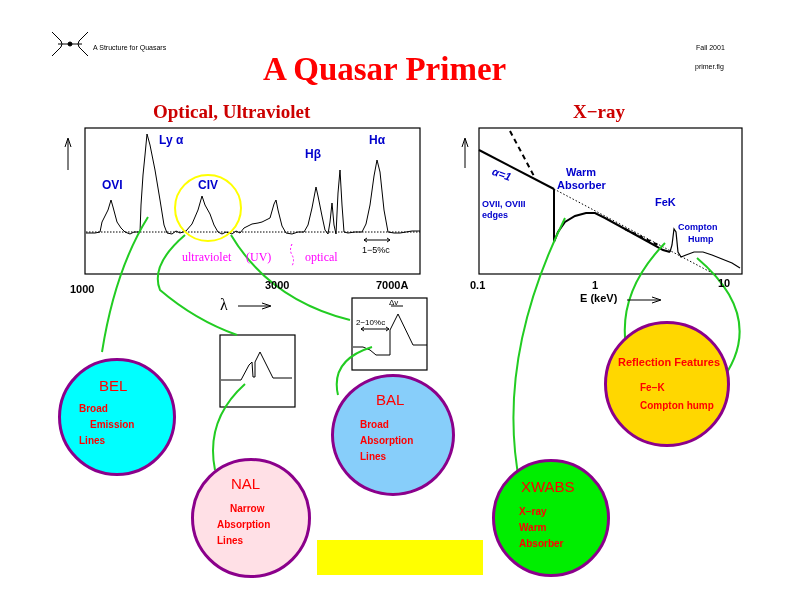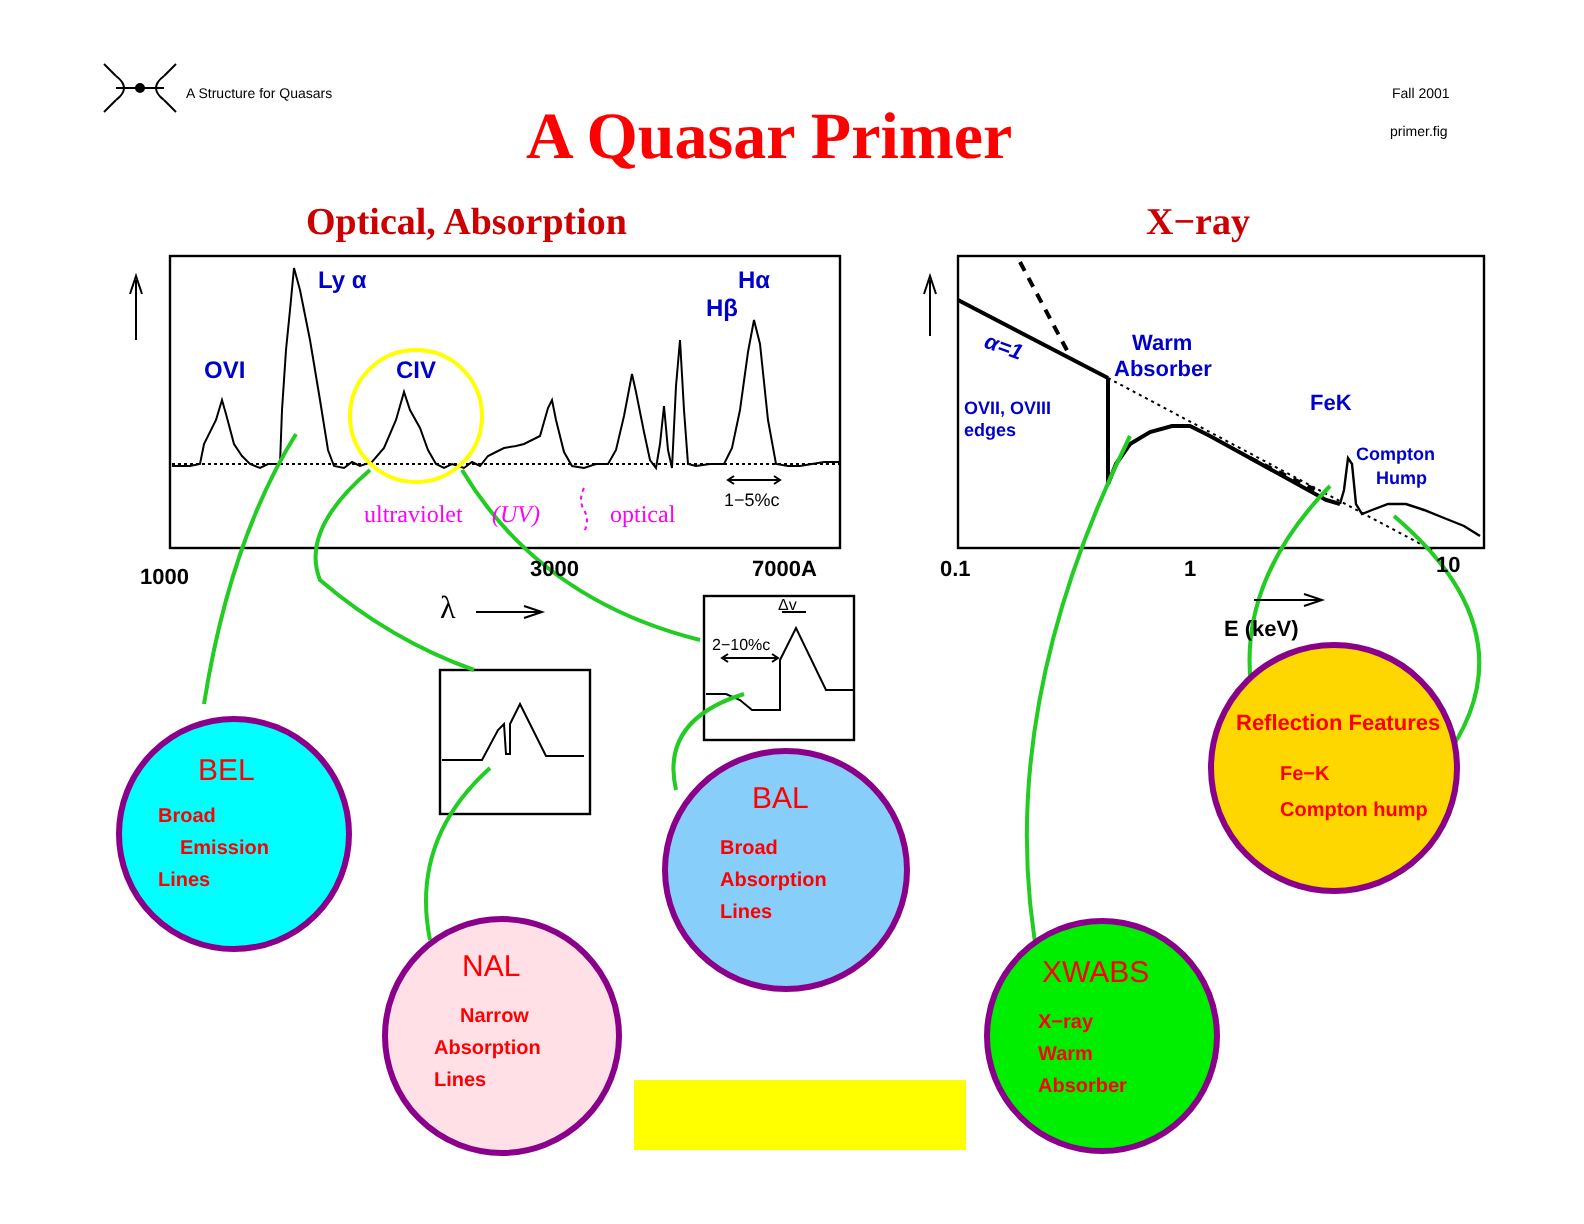--- a/index.html
+++ b/index.html
@@ -95,49 +95,49 @@
     <path d="M665 243 Q600 310 640 388"></path>
     <path d="M697 258 Q770 320 718 385"></path>
   </g>
 </svg>
 
 <div class="abs small" style="left:93px; top:44px;">A Structure for Quasars</div>
 <div class="abs small" style="left:696px; top:44px;">Fall 2001</div>
 <div class="abs small" style="left:695px; top:63px;">primer.fig</div>
 <div class="abs title" style="left:263px; top:51px;text-align:center;">A Quasar Primer</div>
 
-<div class="abs subtitle" style="left:153px; top:101px;">Optical, Absorption</div>
+<div class="abs subtitle" style="left:153px; top:101px;">Optical, Ultraviolet</div>
 <div class="abs subtitle" style="left:573px; top:101px;">X−ray</div>
 
 <div class="abs blue" style="left:102px; top:178px; font-size:12px;">OVI</div>
 <div class="abs blue" style="left:159px; top:133px; font-size:12px;">Ly α</div>
 <div class="abs blue" style="left:198px; top:178px; font-size:12px;">CIV</div>
-<div class="abs blue" style="left:305px; top:147px; font-size:12px;margin-left:48px;">Hβ</div>
+<div class="abs blue" style="left:305px; top:147px; font-size:12px;">Hβ</div>
 <div class="abs blue" style="left:369px; top:133px; font-size:12px;">Hα</div>
 <div class="abs" style="left:362px; top:245px; font-size:9px;">1−5%c</div>
 <div class="abs magenta" style="left:182px; top:250px;">ultraviolet</div>
-<div class="abs magenta" style="left:246px; top:250px;font-style:italic;">(UV)</div>
+<div class="abs magenta" style="left:246px; top:250px;">(UV)</div>
 <div class="abs magenta" style="left:305px; top:250px;">optical</div>
 <div class="abs axis-lbl" style="left:70px; top:283px;">1000</div>
 <div class="abs axis-lbl" style="left:265px; top:279px;">3000</div>
 <div class="abs axis-lbl" style="left:376px; top:279px;">7000A</div>
 <div class="abs" style="left:220px; top:296px; font-family:'Liberation Serif',serif; font-size:16px;">λ</div>
 
 <div class="abs blue" style="left:492px; top:168px; font-size:11px; font-style:italic; transform:rotate(20deg);">α=1</div>
 <div class="abs blue" style="left:566px; top:166px; font-size:11px;">Warm</div>
 <div class="abs blue" style="left:557px; top:179px; font-size:11px;">Absorber</div>
 <div class="abs blue" style="left:482px; top:199px; font-size:9px;">OVII, OVIII</div>
 <div class="abs blue" style="left:482px; top:210px; font-size:9px;">edges</div>
 <div class="abs blue" style="left:655px; top:196px; font-size:11px;">FeK</div>
 <div class="abs blue" style="left:678px; top:222px; font-size:9px;">Compton</div>
 <div class="abs blue" style="left:688px; top:234px; font-size:9px;">Hump</div>
 <div class="abs axis-lbl" style="left:470px; top:279px;">0.1</div>
 <div class="abs axis-lbl" style="left:592px; top:279px;">1</div>
 <div class="abs axis-lbl" style="left:718px; top:277px;">10</div>
-<div class="abs axis-lbl" style="left:580px; top:309px;margin-left:32px;">E (keV)</div>
+<div class="abs axis-lbl" style="left:580px; top:292px;">E (keV)</div>
 <svg width="792" height="612" style="pointer-events:none;">
   <line x1="627" y1="300" x2="660" y2="300" stroke="#000"></line>
     <path d="M652 297 L661 300 L652 303" fill="none" stroke="#000"></path>
 </svg>
 
 <div class="abs" style="left:389px; top:298px; font-size:8px;">Δv</div>
 <div class="abs" style="left:356px; top:318px; font-size:8px;">2−10%c</div>
 
 <div class="bubble" style="left:58px; top:358px; width:118px; height:118px; background:#00ffff;">
   <div class="bubble-title" style="left:38px; top:16px;">BEL</div>

